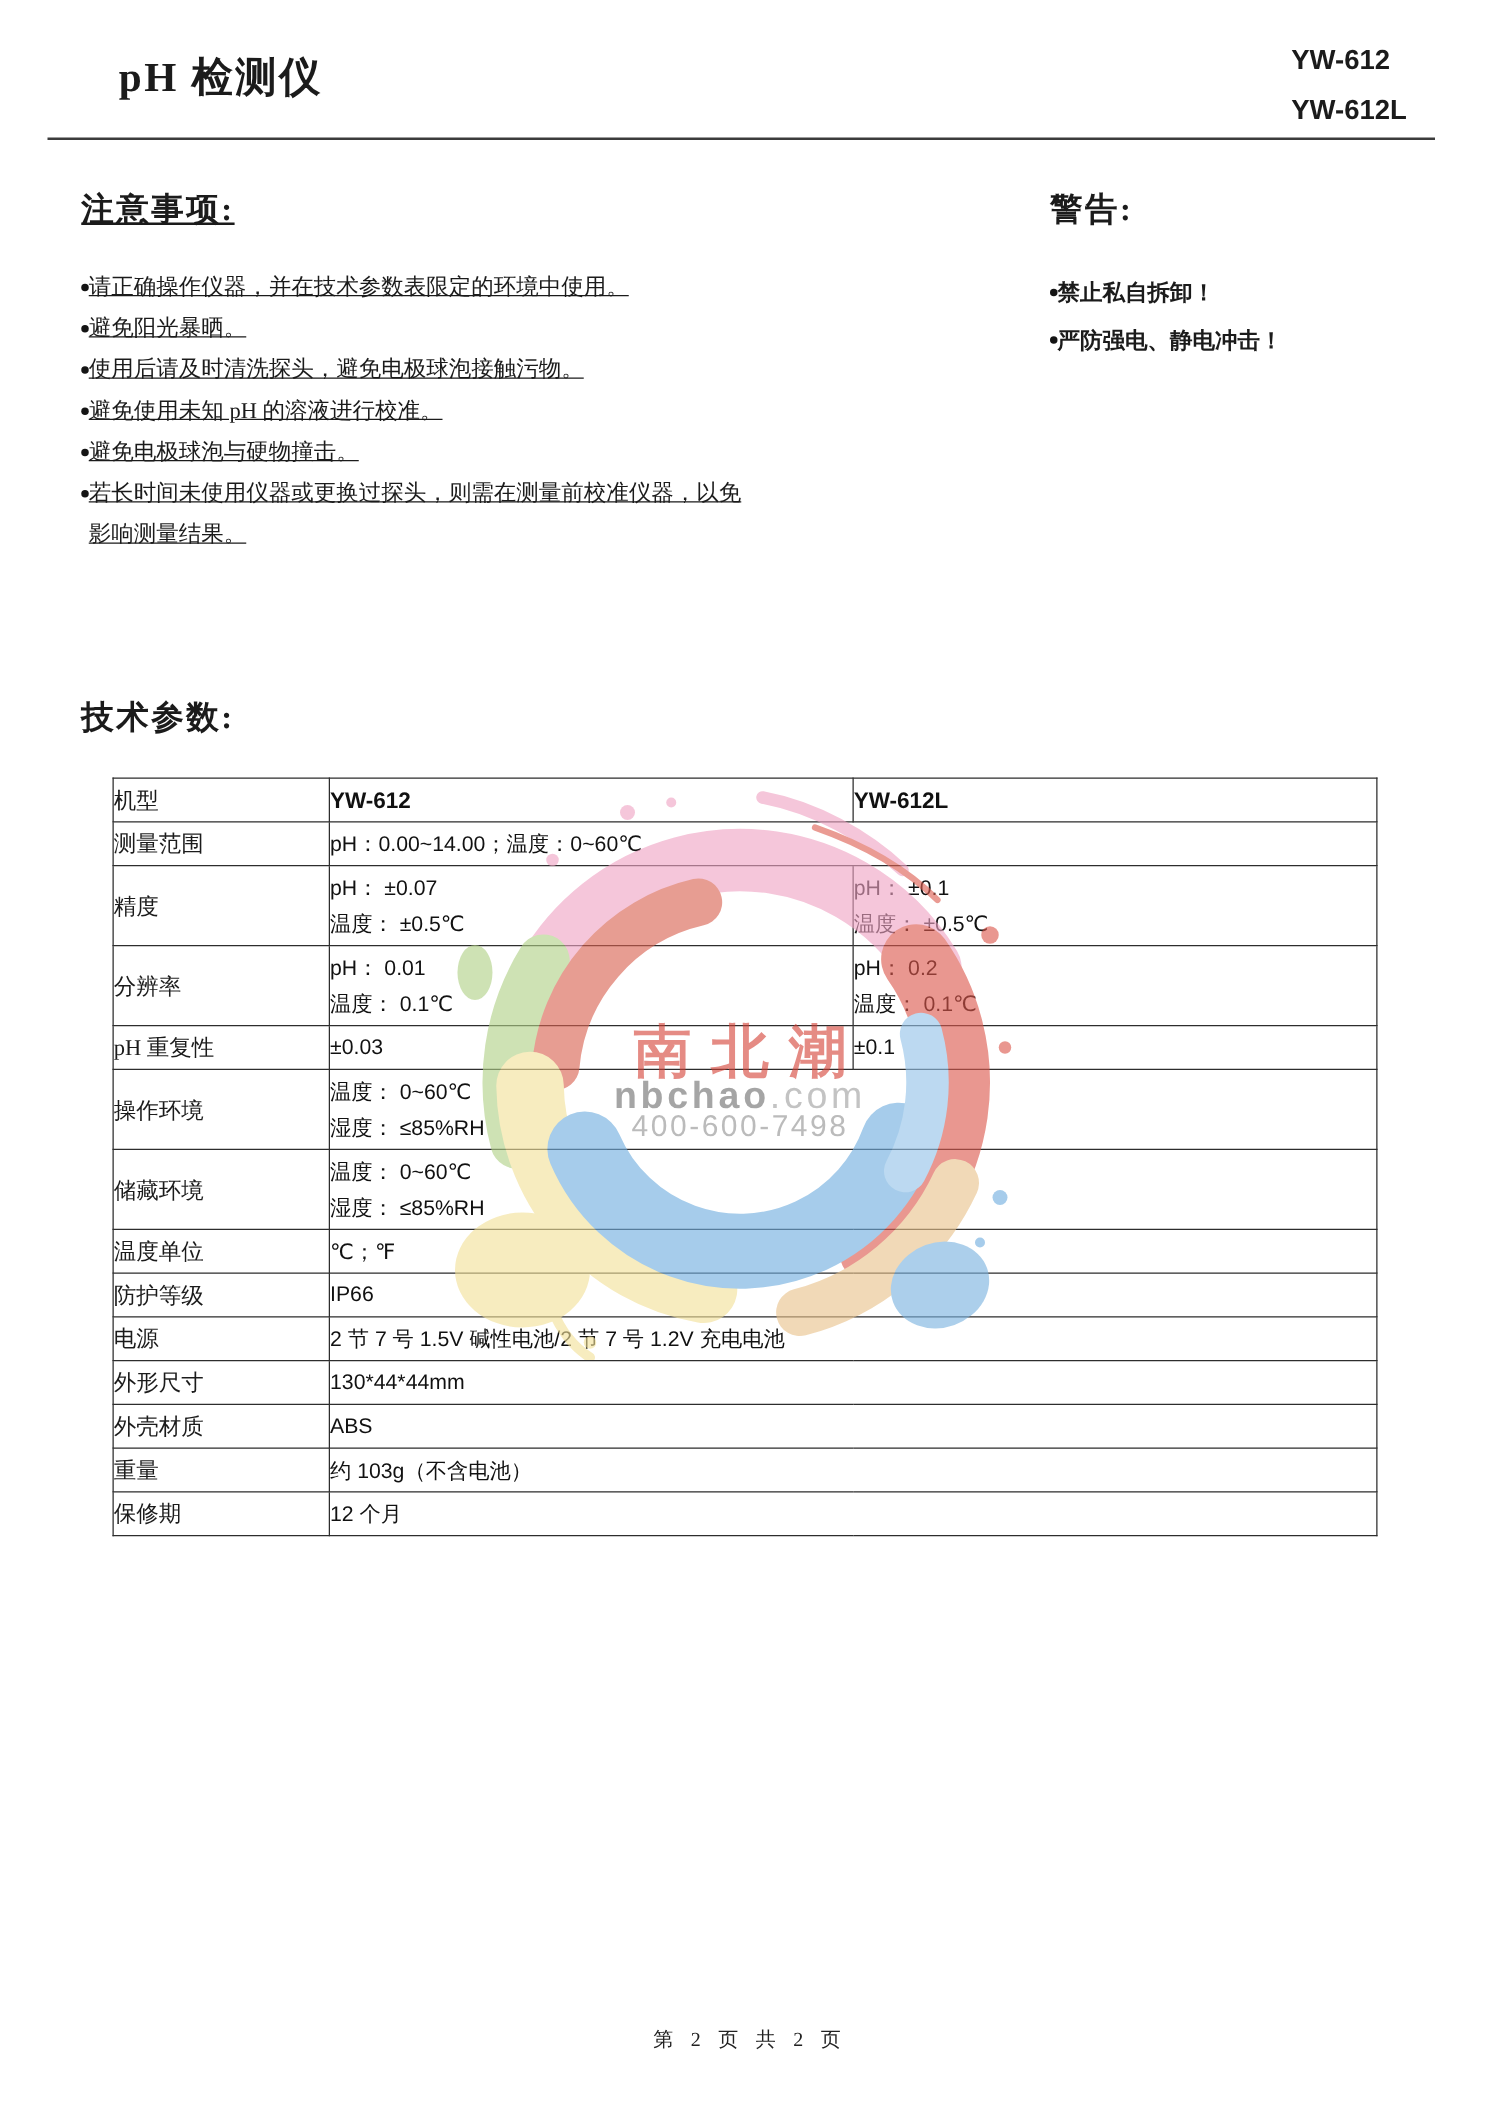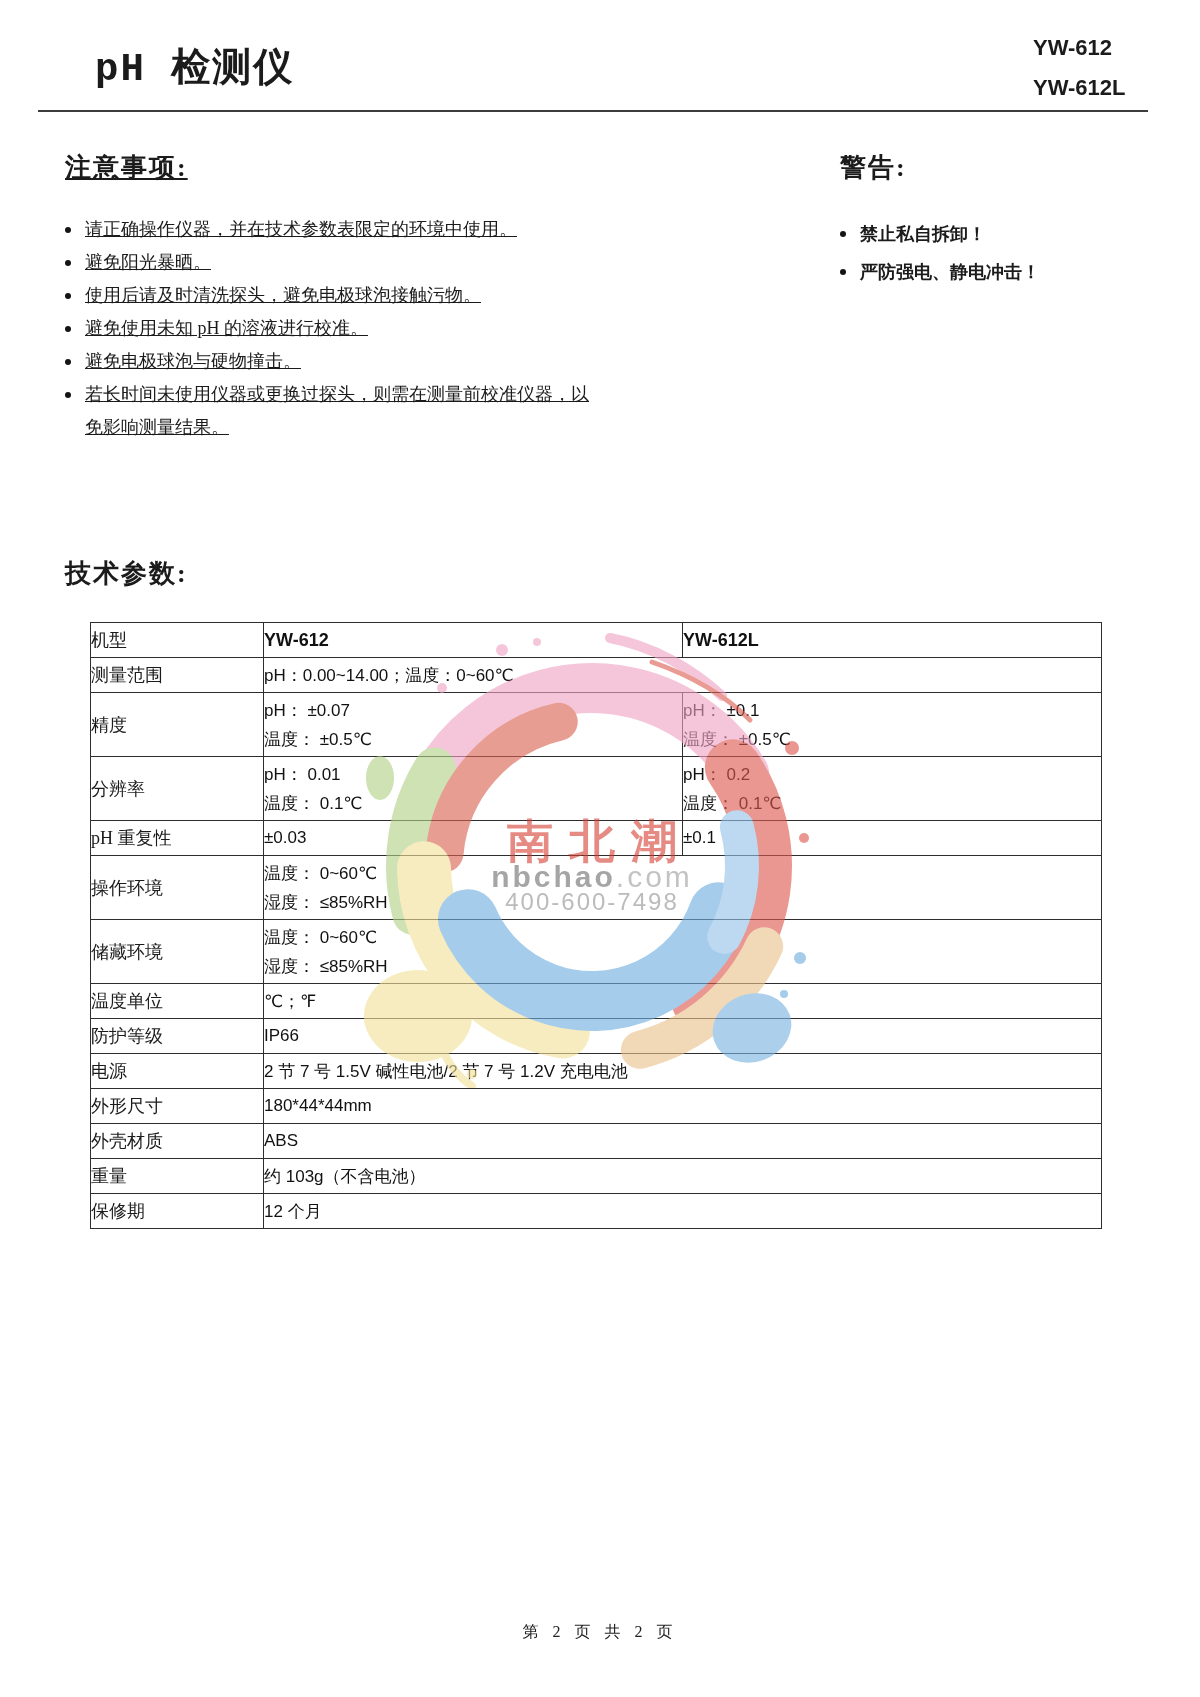--- a/index.html
+++ b/index.html
@@ -1,31 +1,31 @@
 <!DOCTYPE html>
 <html><head>
 <meta charset="utf-8">
 <style>
   html,body{margin:0;padding:0;background:#e8e8e8;}
   .page{position:relative;width:1200px;height:1697px;background:#ffffff;margin:0 auto;
         font-family:"Liberation Serif","DejaVu Serif",serif;color:#1b1b1b;overflow:hidden;}
 
   
-  .doc-title{position:absolute;left:95px;top:40px;font-family:Liberation Mono, monospace;
-             font-weight:bold;font-size:39px;letter-spacing:2px;}
+  .doc-title{position:absolute;left:95px;top:40px;font-family:Liberation Serif, serif;
+             font-weight:bold;font-size:33px;letter-spacing:2px;}
   .models{position:absolute;left:1033px;top:28px;font-family:"Liberation Sans","DejaVu Sans",sans-serif;
           font-weight:bold;font-size:22px;line-height:40px;}
   .header-rule{position:absolute;left:38px;top:110px;width:1110px;height:2px;background:#3c3c3c;}
 
   
   .sec-heading{font-weight:bold;font-size:26px;letter-spacing:2px;}
   .precautions{position:absolute;left:65px;top:150px;width:560px;text-decoration:underline;}
   .warnings{position:absolute;left:840px;top:150px;width:330px;}
   ul.plist{list-style:none;margin:28px 0 0 0;padding:0;}
-  .plist li{display:flex;gap:14px;font-size:18px;line-height:33px;align-items:flex-start;}
+  .plist li{display:flex;font-size:18px;line-height:33px;align-items:flex-start;}
   .plist .dot{flex:0 0 auto;width:6px;height:6px;border-radius:50%;background:#141414;margin-top:14px;}
   .precautions .plist li{width:532px;}
   .warnings .plist{margin-top:30px;}
   .warnings .plist li{line-height:38px;font-weight:bold;}
   .warnings .plist .dot{margin-top:16px;}
 
   
   .specs-heading{position:absolute;left:65px;top:556px;}
   table.spec{position:absolute;left:90px;top:622px;width:1011px;border-collapse:collapse;table-layout:fixed;}
   table.spec td{border:1px solid #2d2d2d;vertical-align:middle;padding:0;overflow:hidden;}
@@ -174,21 +174,21 @@
       <tr class="s">
         <td class="lbl">防护等级</td>
         <td class="val" colspan="2">IP66</td>
       </tr>
       <tr class="s">
         <td class="lbl">电源</td>
         <td class="val" colspan="2">2 节 7 号 1.5V 碱性电池/2 节 7 号 1.2V 充电电池</td>
       </tr>
       <tr class="s">
         <td class="lbl">外形尺寸</td>
-        <td class="val" colspan="2">180*44*44mm</td>
+        <td class="val" colspan="2">130*44*44mm</td>
       </tr>
       <tr class="s">
         <td class="lbl">外壳材质</td>
         <td class="val" colspan="2">ABS</td>
       </tr>
       <tr class="s">
         <td class="lbl">重量</td>
         <td class="val" colspan="2">约 103g（不含电池）</td>
       </tr>
       <tr class="s">

